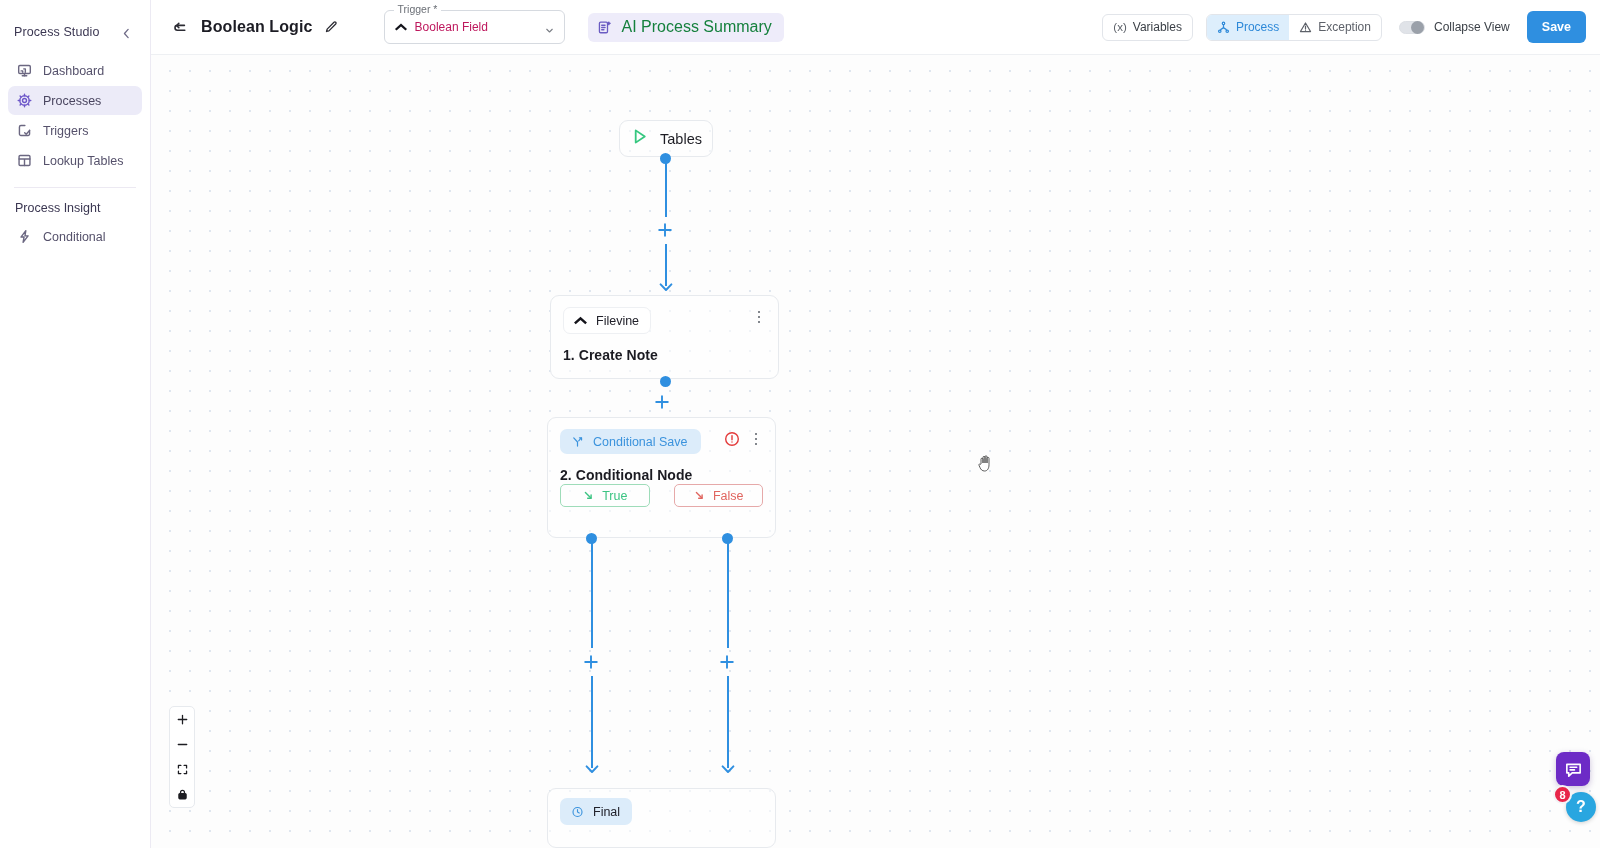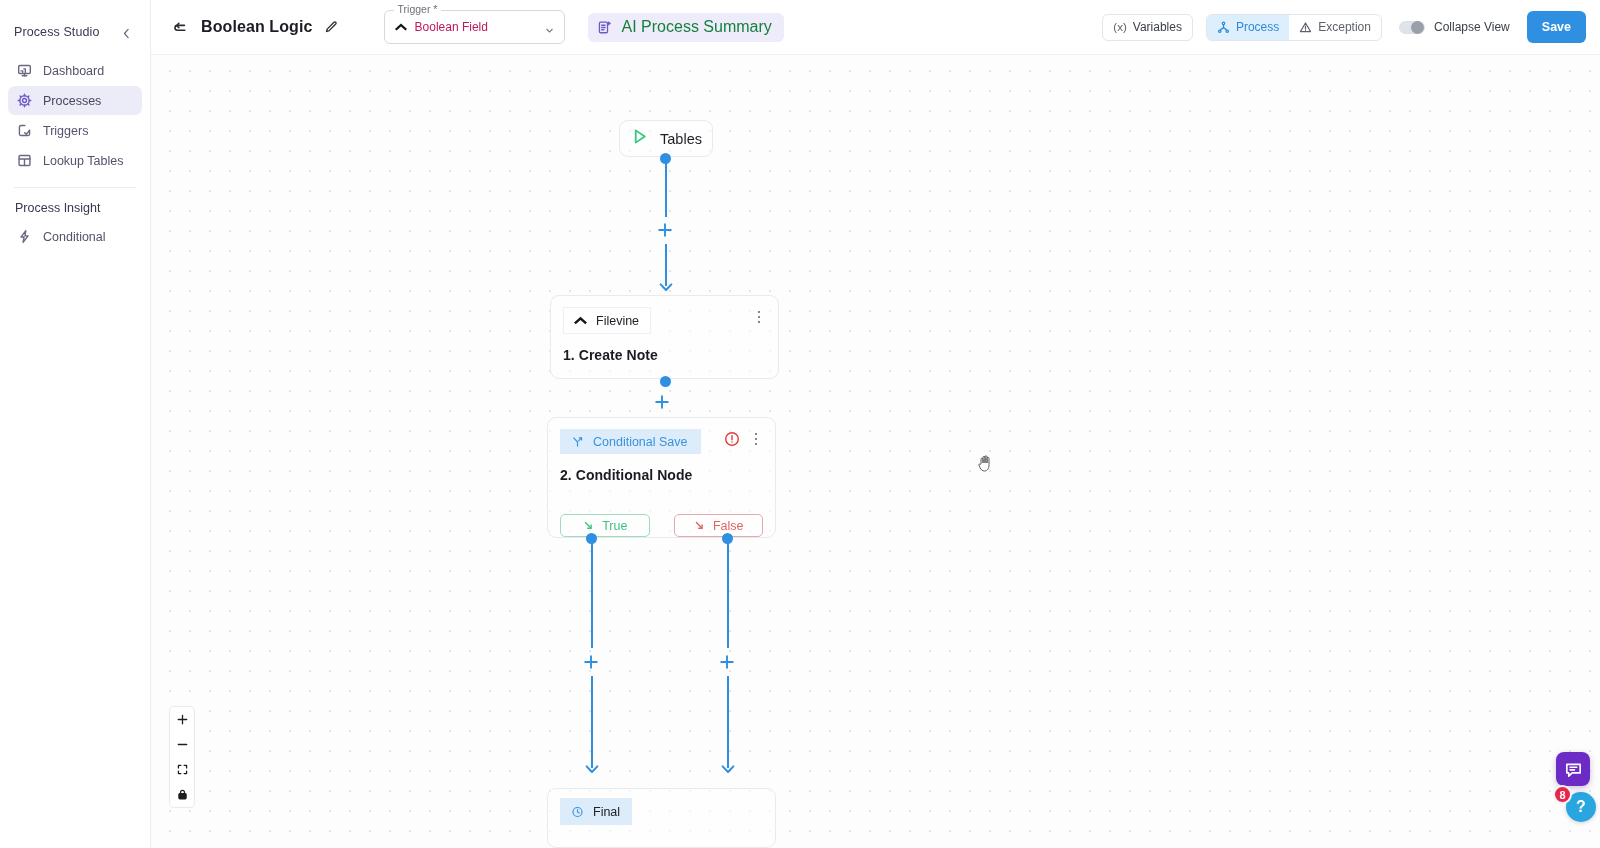--- a/index.html
+++ b/index.html
@@ -166,39 +166,39 @@
   .node-start {
     display:flex; align-items:center; justify-content:center; gap: 11px;
   }
   .start-icon svg { width:19px;height:19px;fill:none;stroke:#35c77f;stroke-width:1.7;}
   .start-label { font-size:14.5px; color:#1d1d24; font-weight:400;}
 
   .node-card { padding: 11px 12px 13px 12px; }
   .card-toprow { display:flex; align-items:flex-start; }
   .chip {
     display:inline-flex; align-items:center; gap:8px;
-    background:#ffffff; border-radius: 0; padding: 5px 11px 5px 9px;
+    background:#ffffff; border-radius: 7px; padding: 5px 11px 5px 9px;
     border:1px solid #eef0f3;
   }
   .chip.cond {
     background:#dcecfa; border-color: transparent; padding: 4px 12px 4px 9px;
   }
   .chip .c-ic { width:15px;height:15px; display:flex;align-items:center;justify-content:center;}
   .chip .c-ic svg { width:15px; height:12px; }
   .chip .c-lbl { font-size:12.5px; color:#21212a; }
   .chip.cond .c-lbl { color:#3b93dd; }
   .card-actions { margin-left:auto; display:flex; align-items:center; gap: 9px; padding-top:2px;}
   .err-ic { width:16px;height:16px;cursor:pointer;}
   .err-ic svg{width:16px;height:16px;}
   .kebab { width:14px;height:16px;cursor:pointer; display:flex;flex-direction:column;align-items:center;justify-content:center;gap:2.5px;}
   .kebab i { width:2.6px;height:2.6px;border-radius:50%;background:#5a5f67;display:block;}
   .card-title { font-size:14px; color:#1b1b22; font-weight:700; margin-top: 13px; letter-spacing:.05px;}
   .card-title.bold { font-weight:700; }
 
-  .branch-row { display:flex; gap: 24px; margin-top: 31px; }
+  .branch-row { display:flex; gap: 24px; margin-top: 1px; }
   .branch {
     flex:1 1 0; height:23px; border-radius:5px; display:flex;
     align-items:center; justify-content:center; gap:7px; cursor:pointer;
     font-size:12.5px;
   }
   .branch.true { border:1px solid #9edcb9; color:#3cc483; background:rgba(255,255,255,0.25);}
   .branch.false { border:1px solid #e6a9a9; color:#e0655f; background:rgba(255,255,255,0.25);}
   .branch svg { width:13px;height:13px; fill:none; stroke-width:1.7;}
   .branch.true svg{stroke:#3cc483;}
   .branch.false svg{stroke:#e0655f;}

